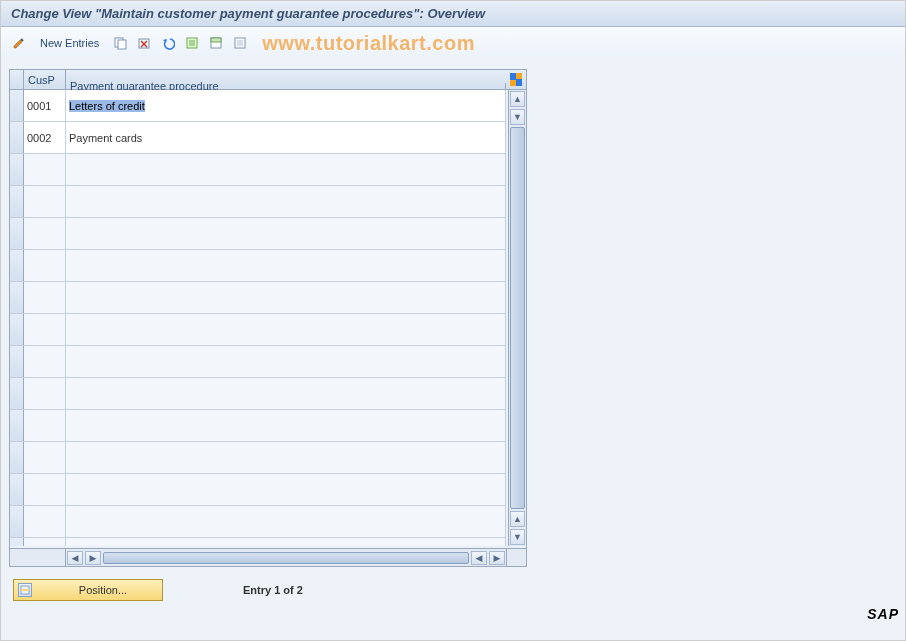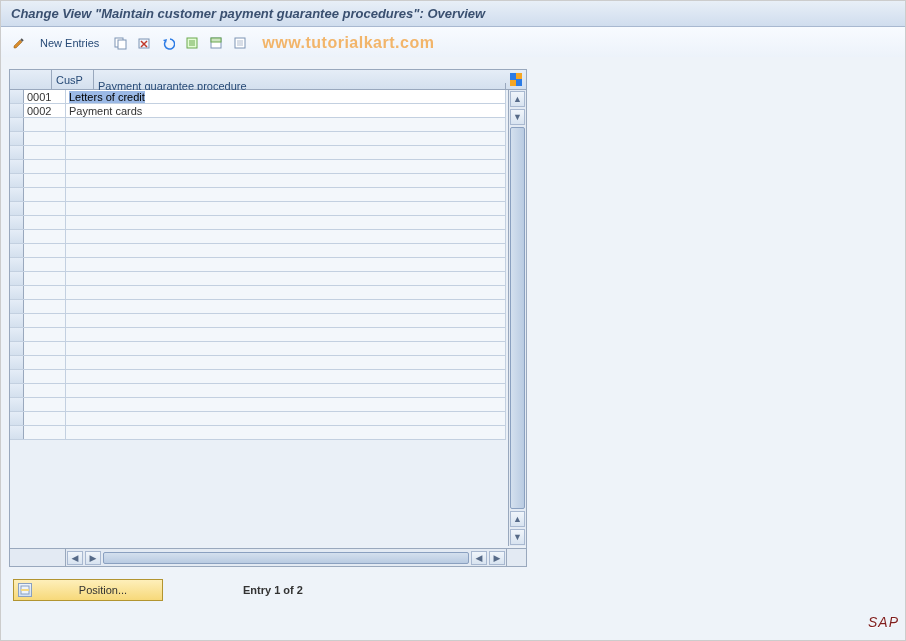--- a/index.html
+++ b/index.html
@@ -47,21 +47,21 @@
   }
   .tb-text {
     padding: 2px 6px;
     color: #274a76;
     cursor: pointer;
     border:1px solid transparent;
     border-radius:2px;
   }
   .watermark {
     color: #f2b56a;
-    font-size: 16px;
+    font-size: 20px;
     font-weight: bold;
     margin-left: 8px;
     letter-spacing: 0.5px;
     pointer-events:none;
   }
   .content {
     background: #eef3f9;
     position:absolute;
     top:56px; left:0; right:0; bottom:0;
     padding: 12px 0 0 8px;
@@ -71,21 +71,20 @@
     width: 518px;
     height: 498px;
     border: 1px solid #99a8bd;
     background:#eaf0f7;
   }
   .table-header {
     display:flex;
     height:20px;
     border-bottom:1px solid #99a8bd;
     background: linear-gradient(#e5edf7,#d4e0ee);
-    padding-left: 28px;
   }
   .th {
     border-right:1px solid #99a8bd;
     padding:2px 4px;
     color:#274a76;
     font-weight:normal;
     display:flex;
     align-items:center;
     white-space:nowrap;
   }
@@ -97,21 +96,21 @@
     width:13px; height:13px;
     background: conic-gradient(#f5a623 0 25%, #2c7be5 25% 50%, #f5a623 50% 75%, #2c7be5 75% 100%);
   }
   .table-body {
     position:absolute;
     top:20px; left:0; right:20px; bottom:20px;
     overflow:hidden;
   }
   .tr {
     display:flex;
-    height:14px;
+    height:32px;
     border-bottom:1px solid #c3d0e0;
   }
   .td {
     border-right:1px solid #c3d0e0;
     padding:1px 3px;
     display:flex;
     align-items:center;
     white-space:nowrap;
     overflow:hidden;
   }
@@ -195,24 +194,24 @@
     border:1px solid #8aa0c0;
     background:linear-gradient(#edf4fc,#d1e0f2);
     margin-right:16px;
     display:flex; align-items:center; justify-content:center;
   }
   .pos-btn .lbl { flex:1; text-align:center; color:#333;}
   .entry-text { margin-left:72px; color:#333;font-weight:bold;}
   .sap-logo {
     position:absolute;
     right:6px;
-    bottom:10px;
-    font-weight:normal;
+    bottom:18px;
+    font-weight:bold;
     font-style:italic;
-    color:#7f1d1d;
+    color:#000000;
     font-size:14px;
     letter-spacing:1px;
     text-shadow:0 1px 0 #fff;
     pointer-events:none;
   }
   svg { display:block; }
 </style>
 </head>
 <body>
 

